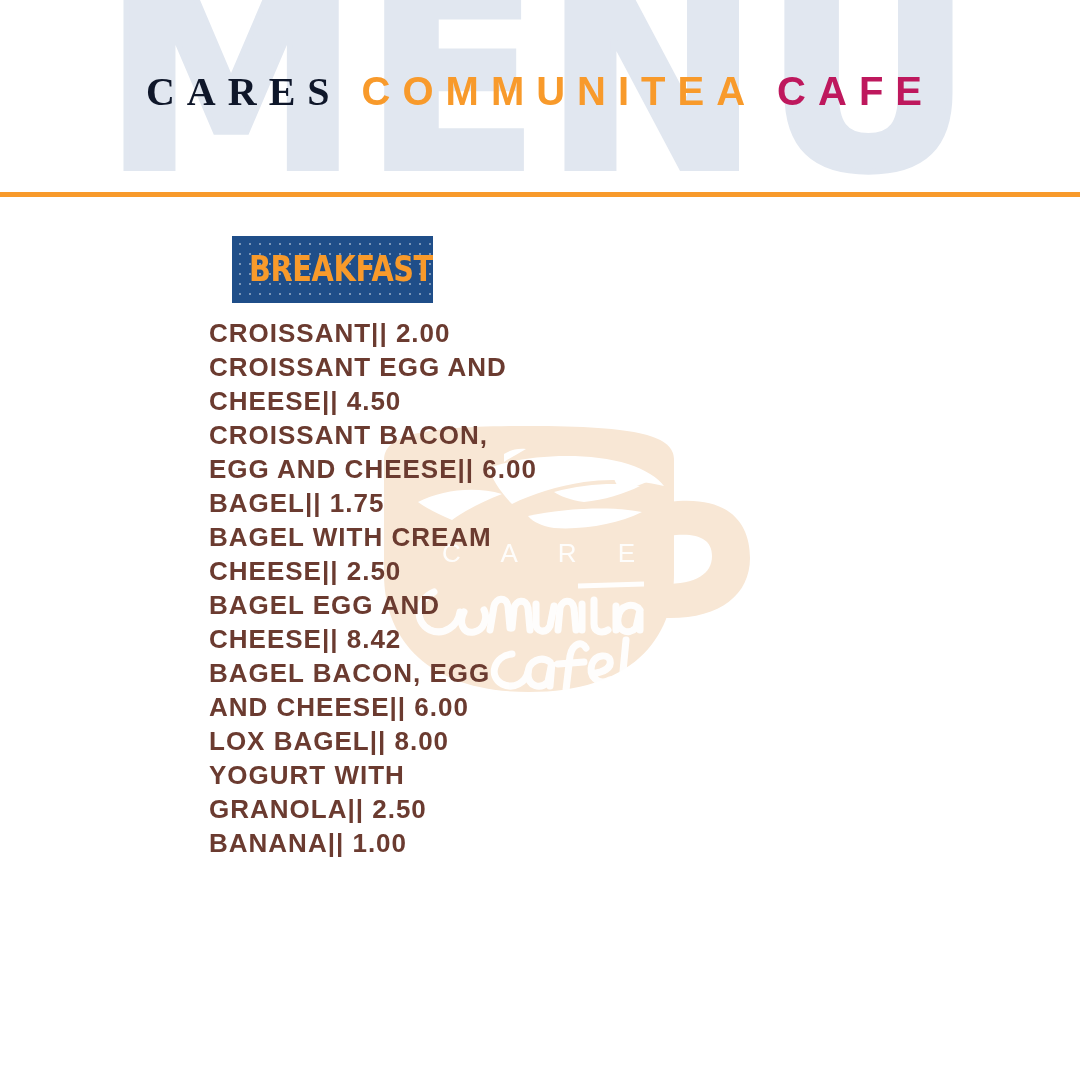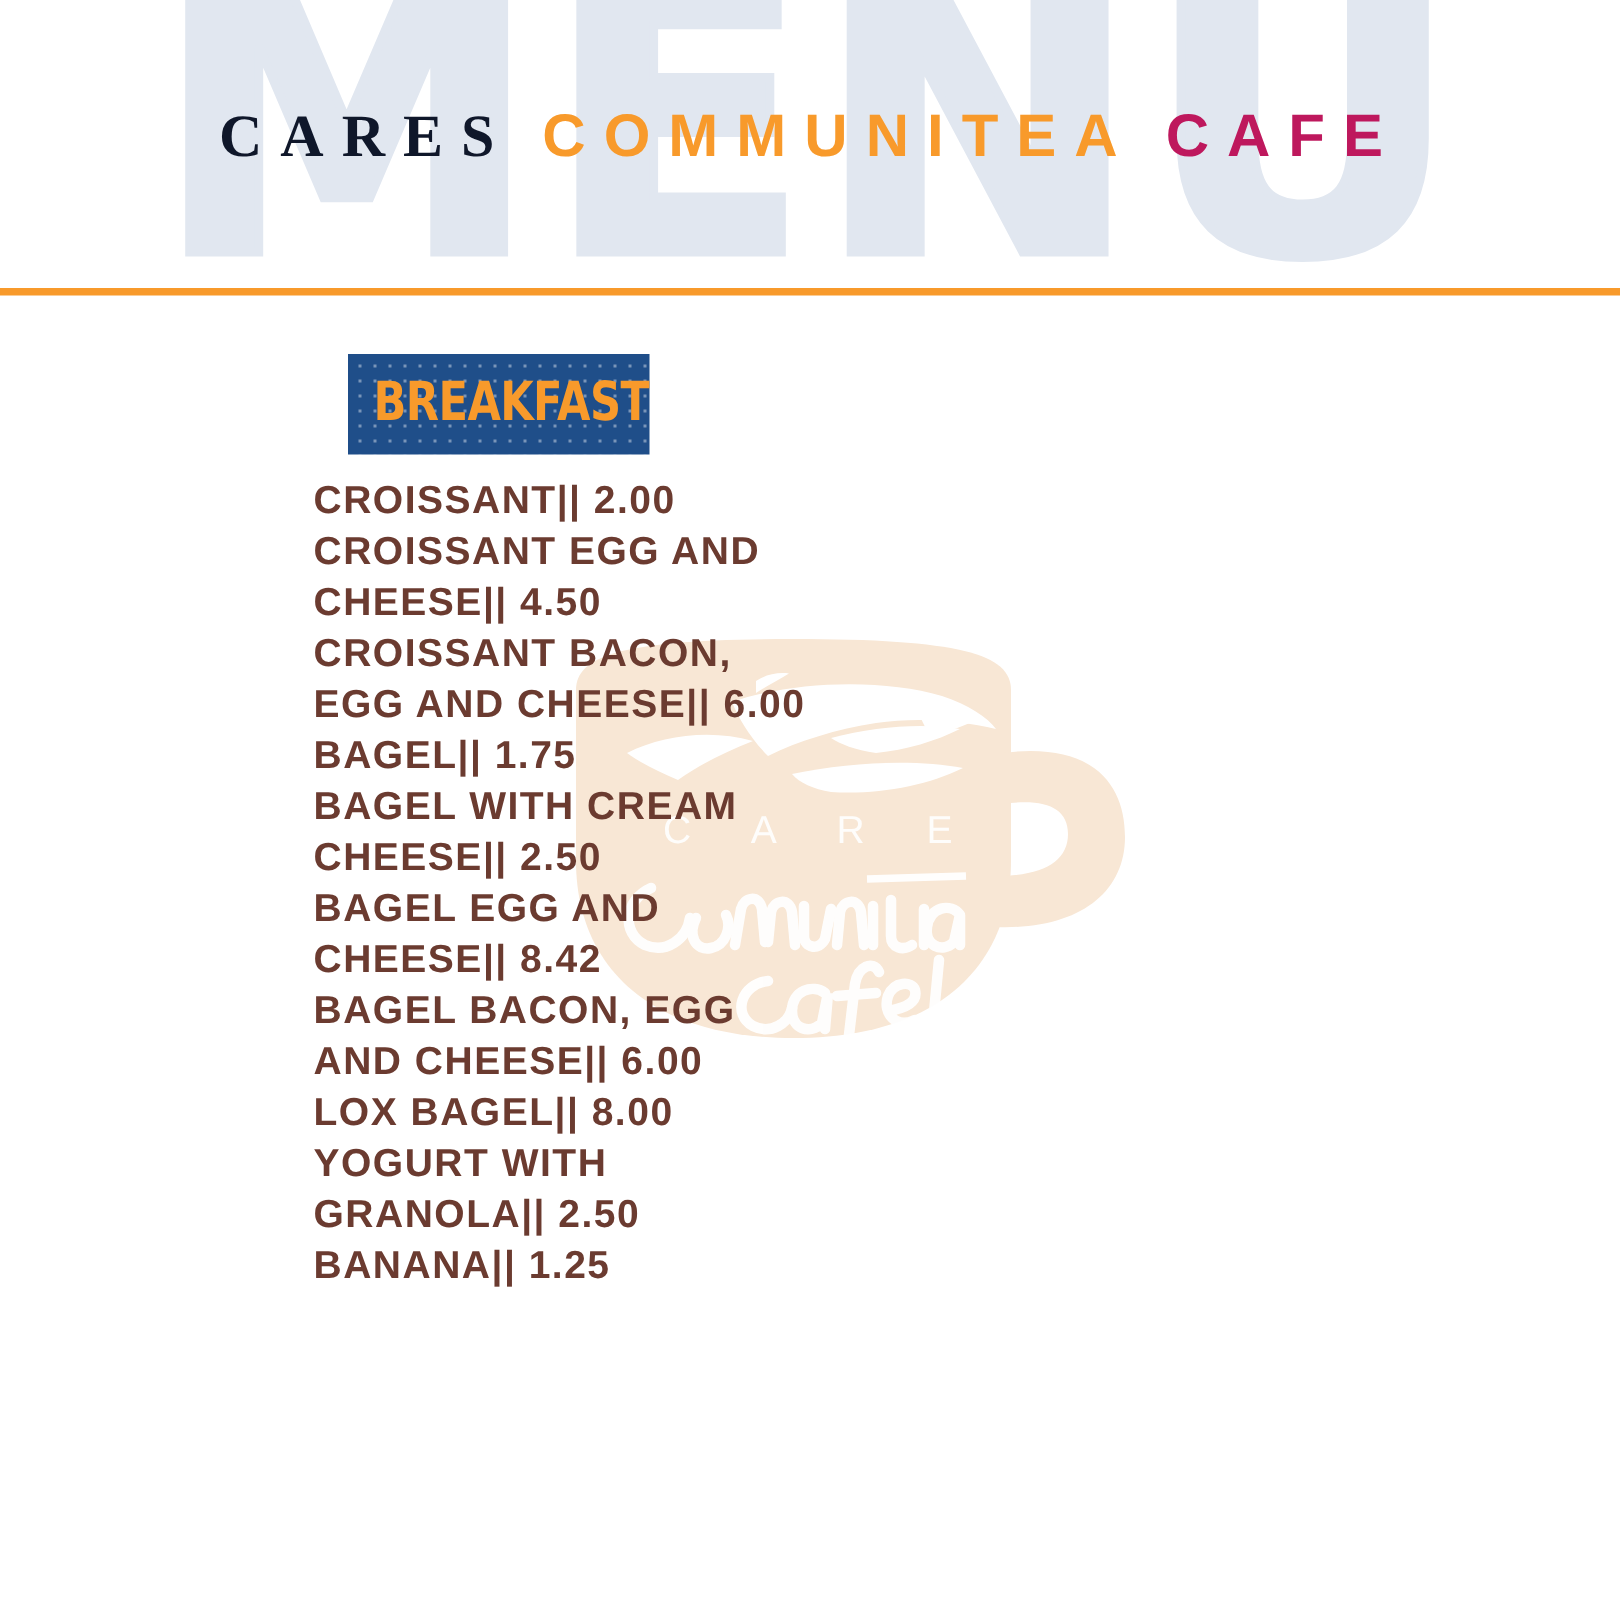--- a/index.html
+++ b/index.html
@@ -182,17 +182,17 @@
     <ul id="breakfast-items">
       <li>CROISSANT|| 2.00</li>
       <li>CROISSANT EGG AND CHEESE|| 4.50</li>
       <li>CROISSANT BACON, EGG AND CHEESE|| 6.00</li>
       <li>BAGEL|| 1.75</li>
       <li>BAGEL WITH CREAM CHEESE|| 2.50</li>
       <li>BAGEL EGG AND CHEESE|| 8.42</li>
       <li>BAGEL BACON, EGG AND CHEESE|| 6.00</li>
       <li>LOX BAGEL|| 8.00</li>
       <li>YOGURT WITH GRANOLA|| 2.50</li>
-      <li>BANANA|| 1.25</li>
+      <li>BANANA|| 1.00</li>
     </ul>
   </div>
 
 </div>
 
 </body></html>

